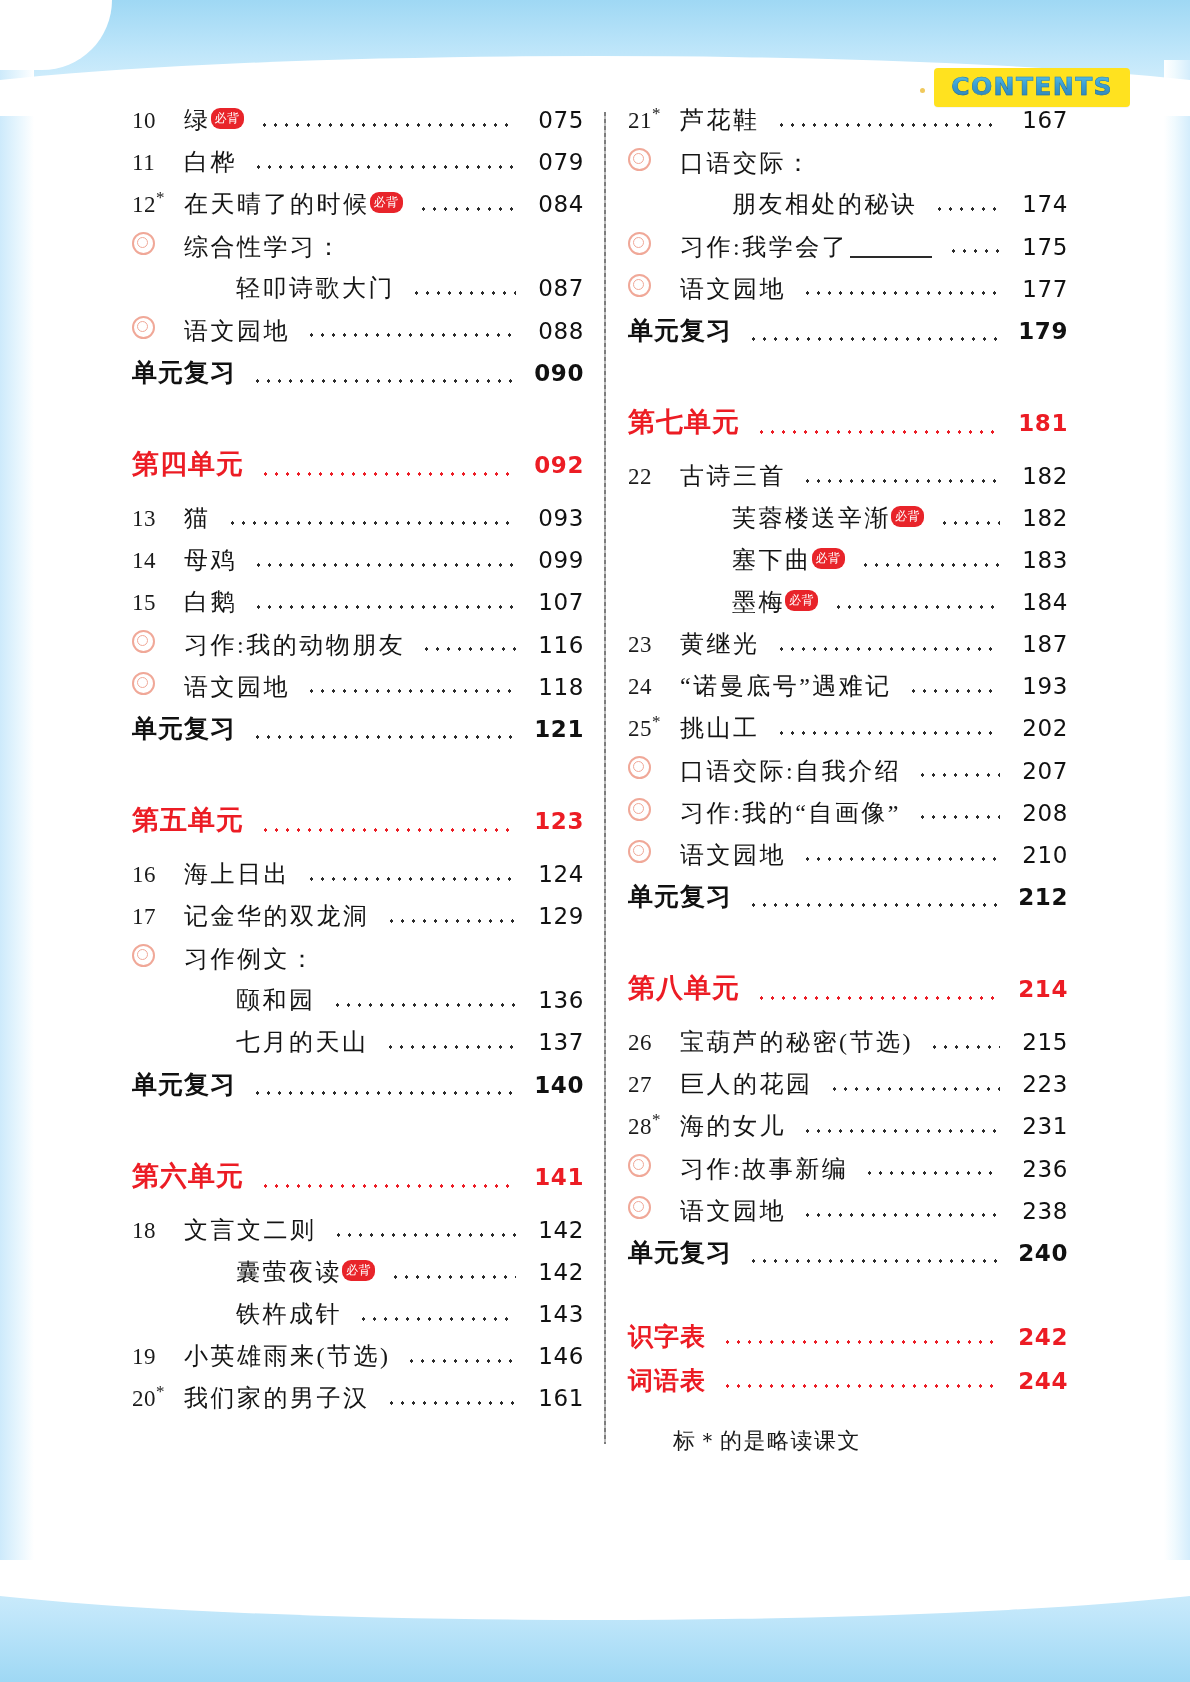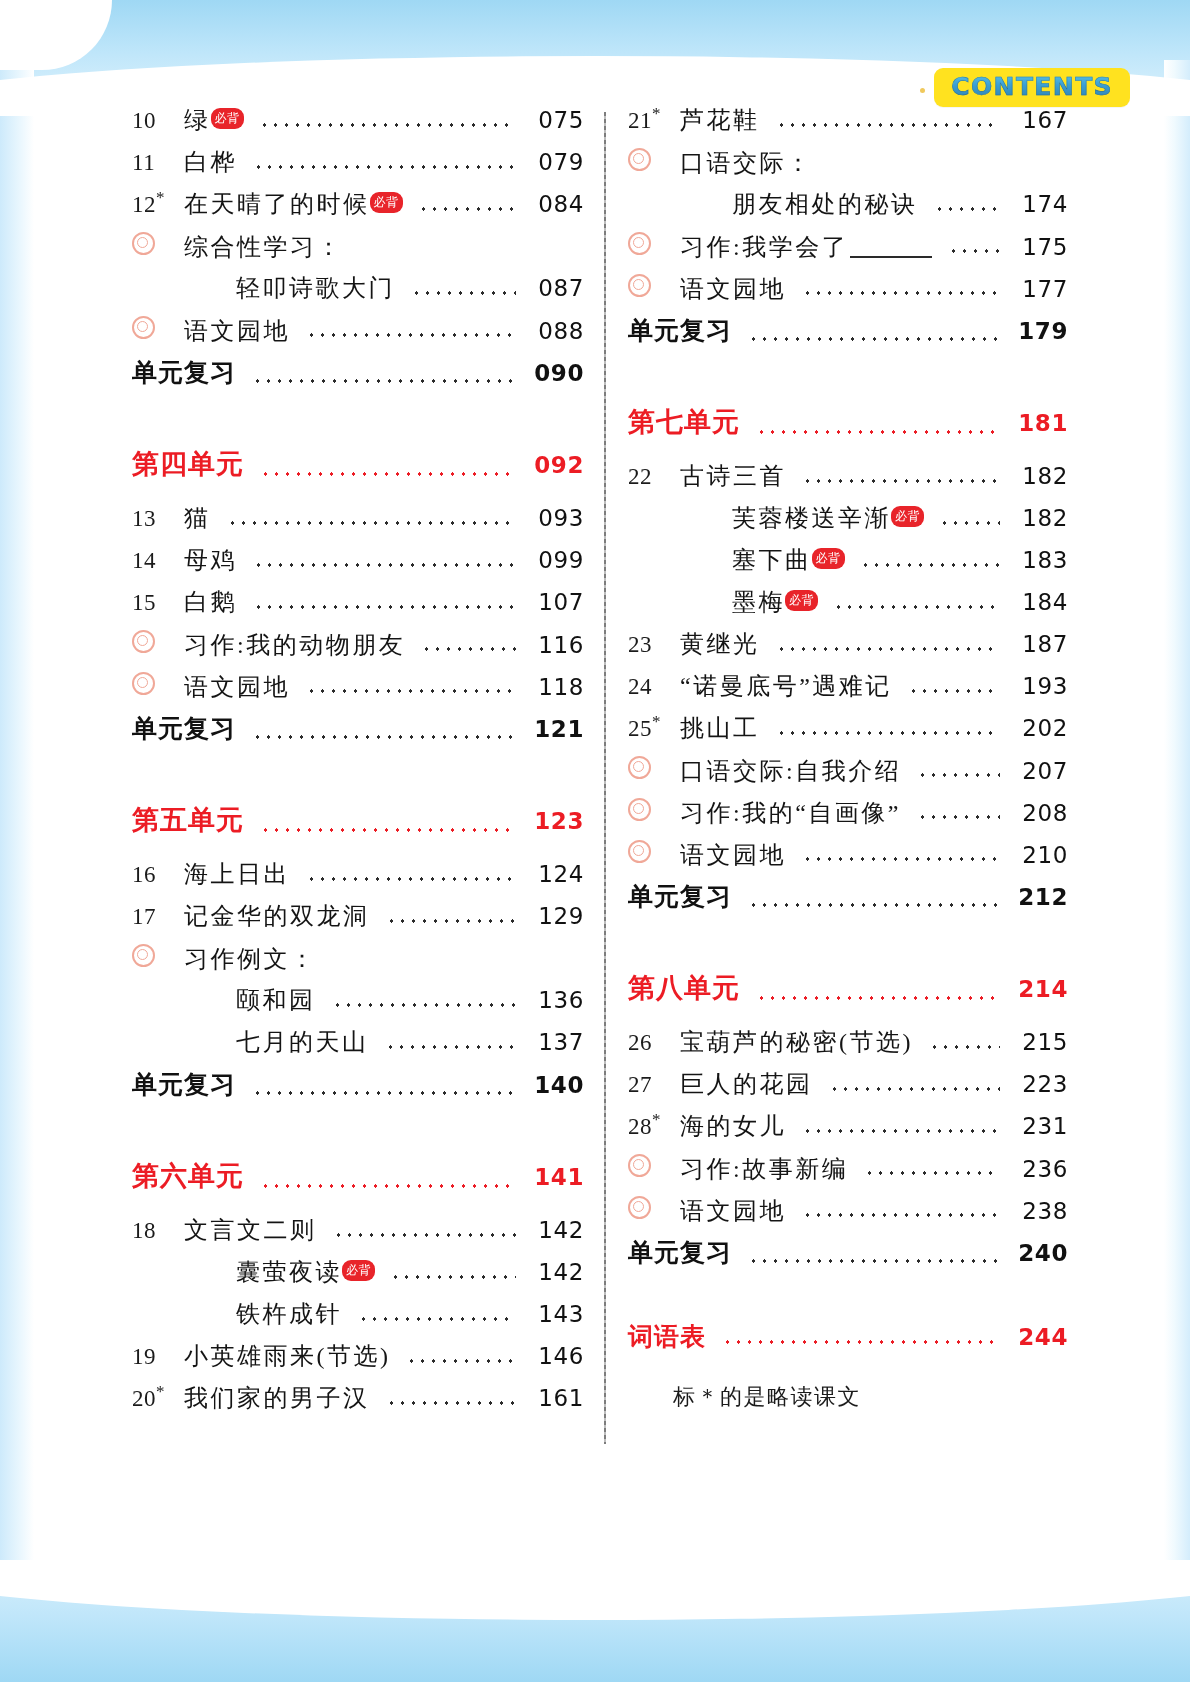--- a/index.html
+++ b/index.html
@@ -74,21 +74,21 @@
     z-index: 0;
   }
 
   
   .contents-badge {
     position: absolute;
     right: 60px;
     top: 68px;
     z-index: 6;
     background: #ffe21f;
-    border-radius: 9px;
+    border-radius: 4px;
     padding: 4px 17px 6px 17px;
     box-shadow: 0 1px 0 rgba(0,0,0,0.04);
   }
   .contents-badge span {
     font-family: "DejaVu Sans", sans-serif;
     font-weight: 700;
     font-size: 25px;
     letter-spacing: 1.4px;
     background: linear-gradient(180deg,#5ec5e8 0%, #3b9fd4 45%, #2f7fae 100%);
     -webkit-background-clip: text;
@@ -627,19 +627,24 @@
         <div class="leader"></div>
         <div class="pageno">238</div>
       </div>
       <div class="row review">
         <div class="title">单元复习</div>
         <div class="leader"></div>
         <div class="pageno">240</div>
       </div>
       <div class="row spacer" style="height: 34px;"></div>
       <div class="row appendix">
+        <div class="title">识字表</div>
+        <div class="leader red"></div>
+        <div class="pageno">242</div>
+      </div>
+      <div class="row appendix">
         <div class="title">词语表</div>
         <div class="leader red"></div>
         <div class="pageno">244</div>
       </div>
       <div class="footnote">标＊的是略读课文</div>
     </div>
 </div>
 
 </body></html>

